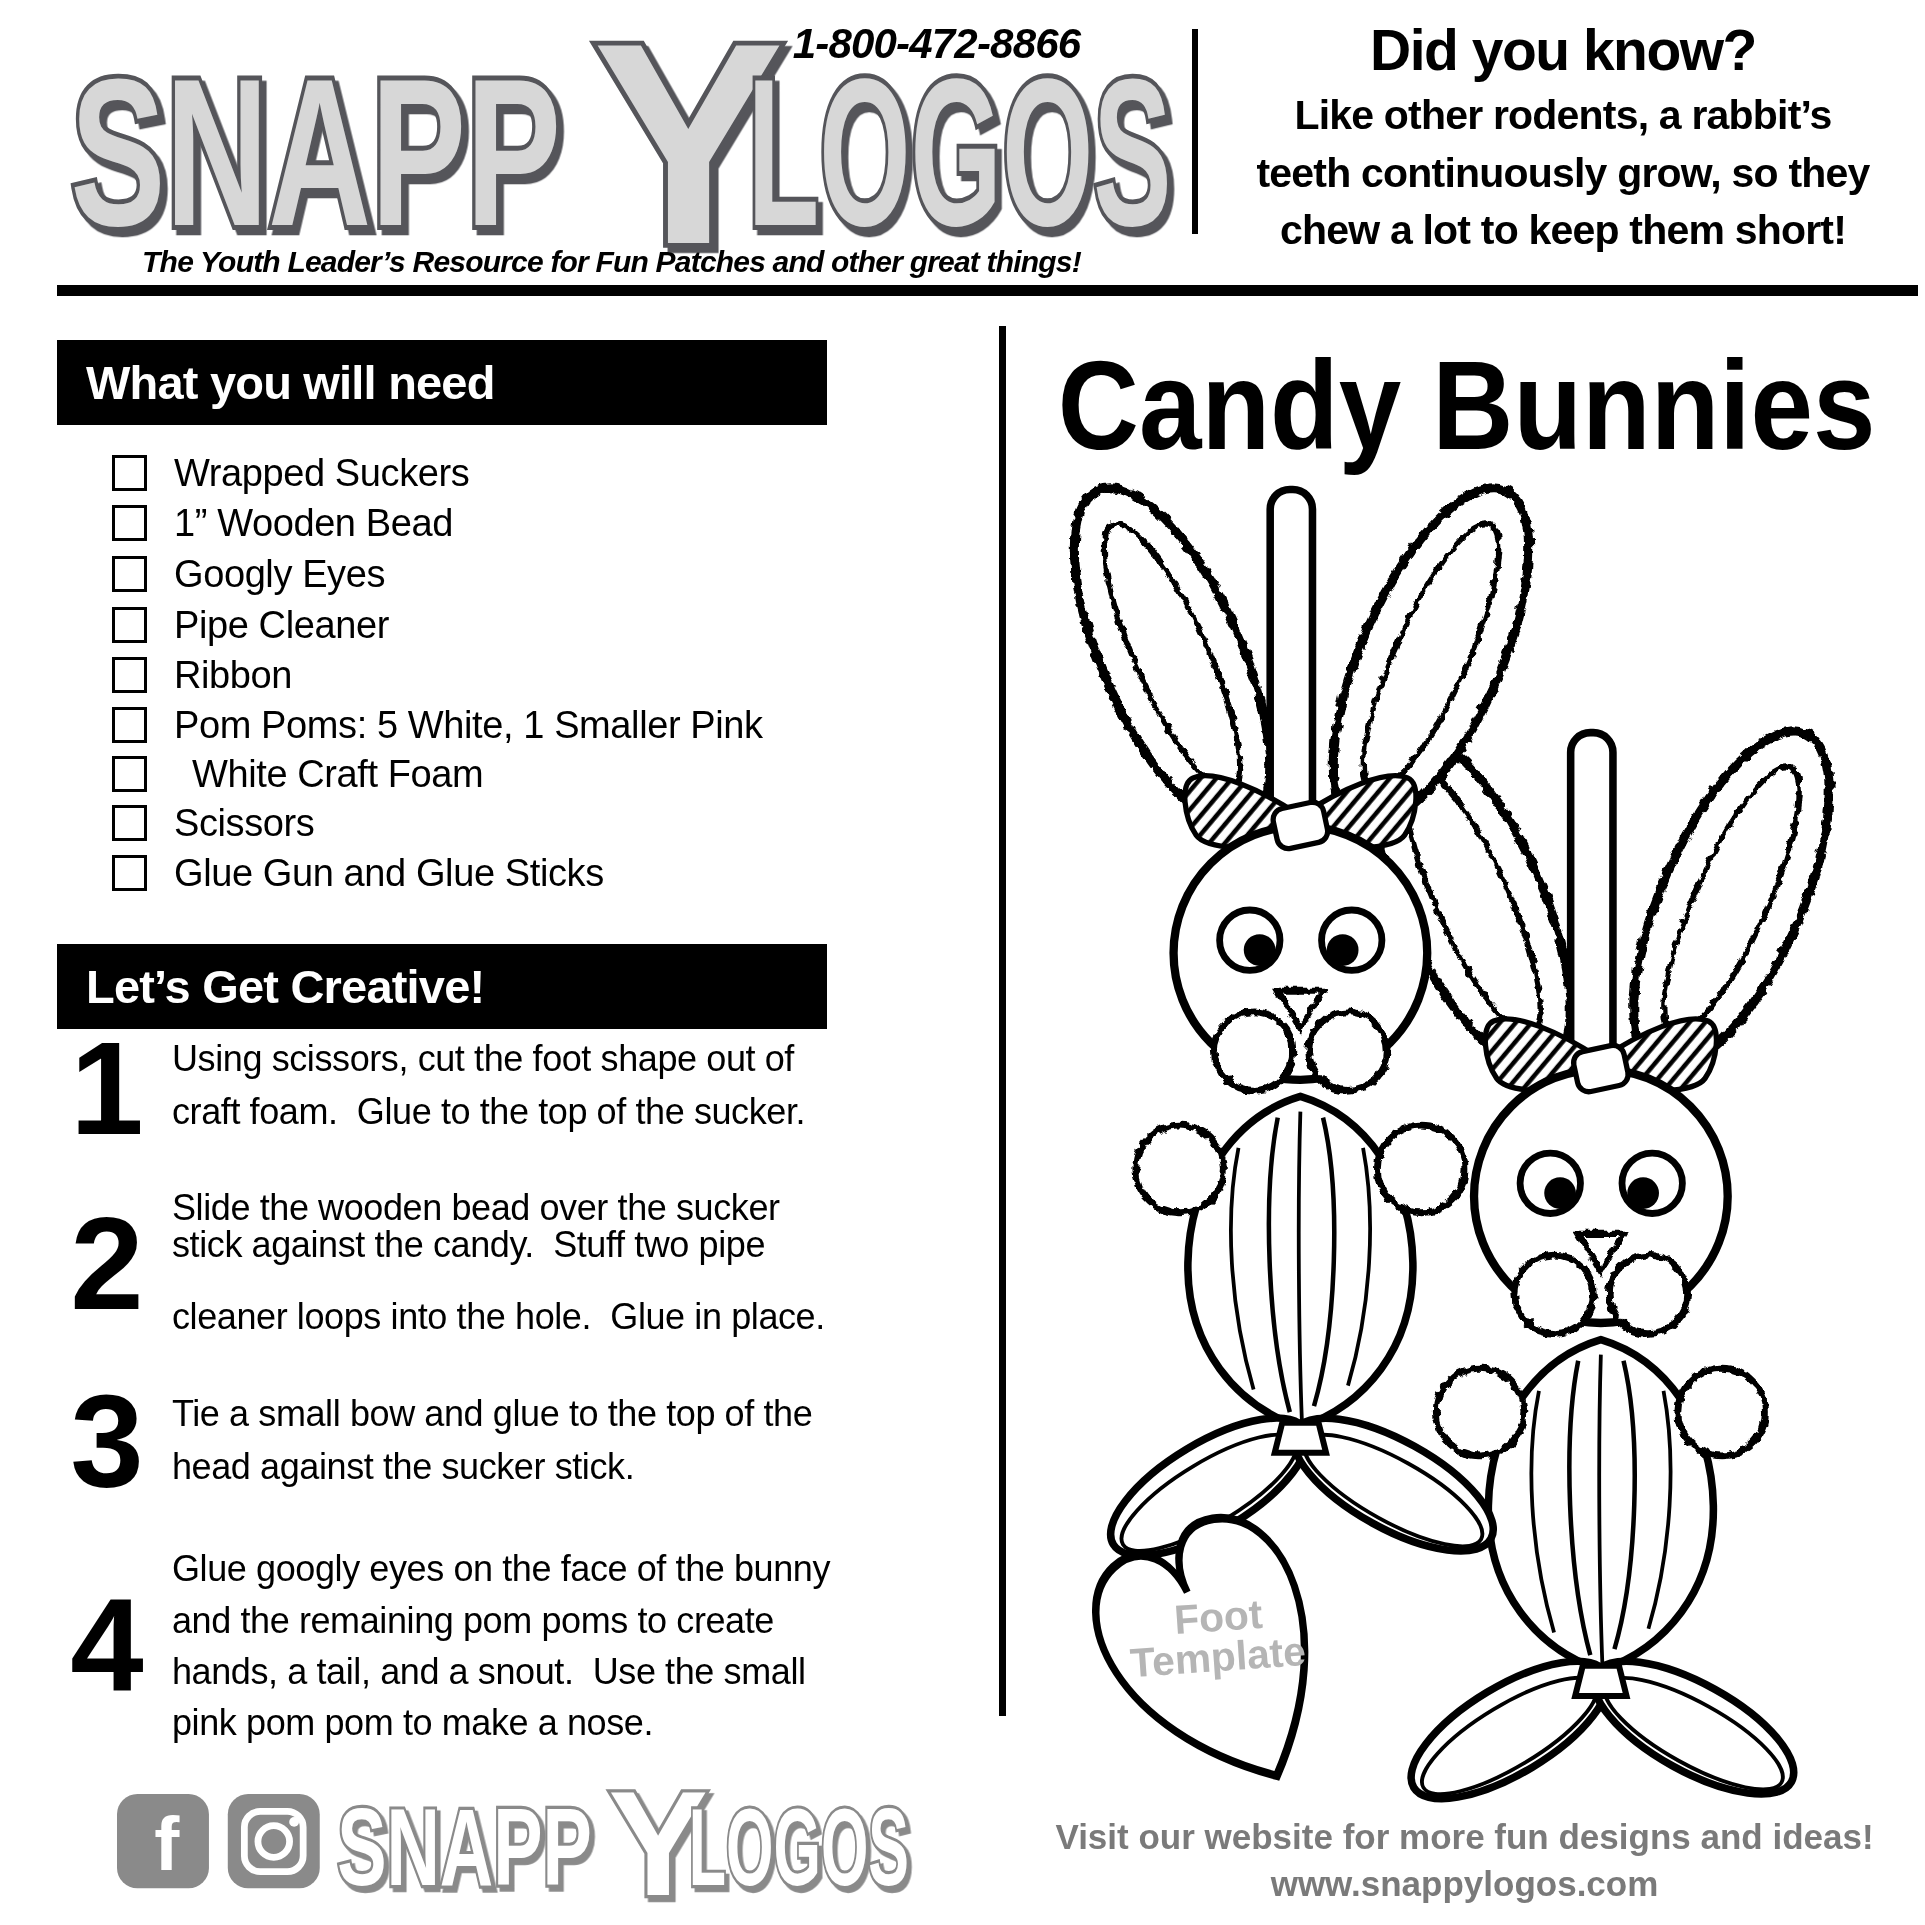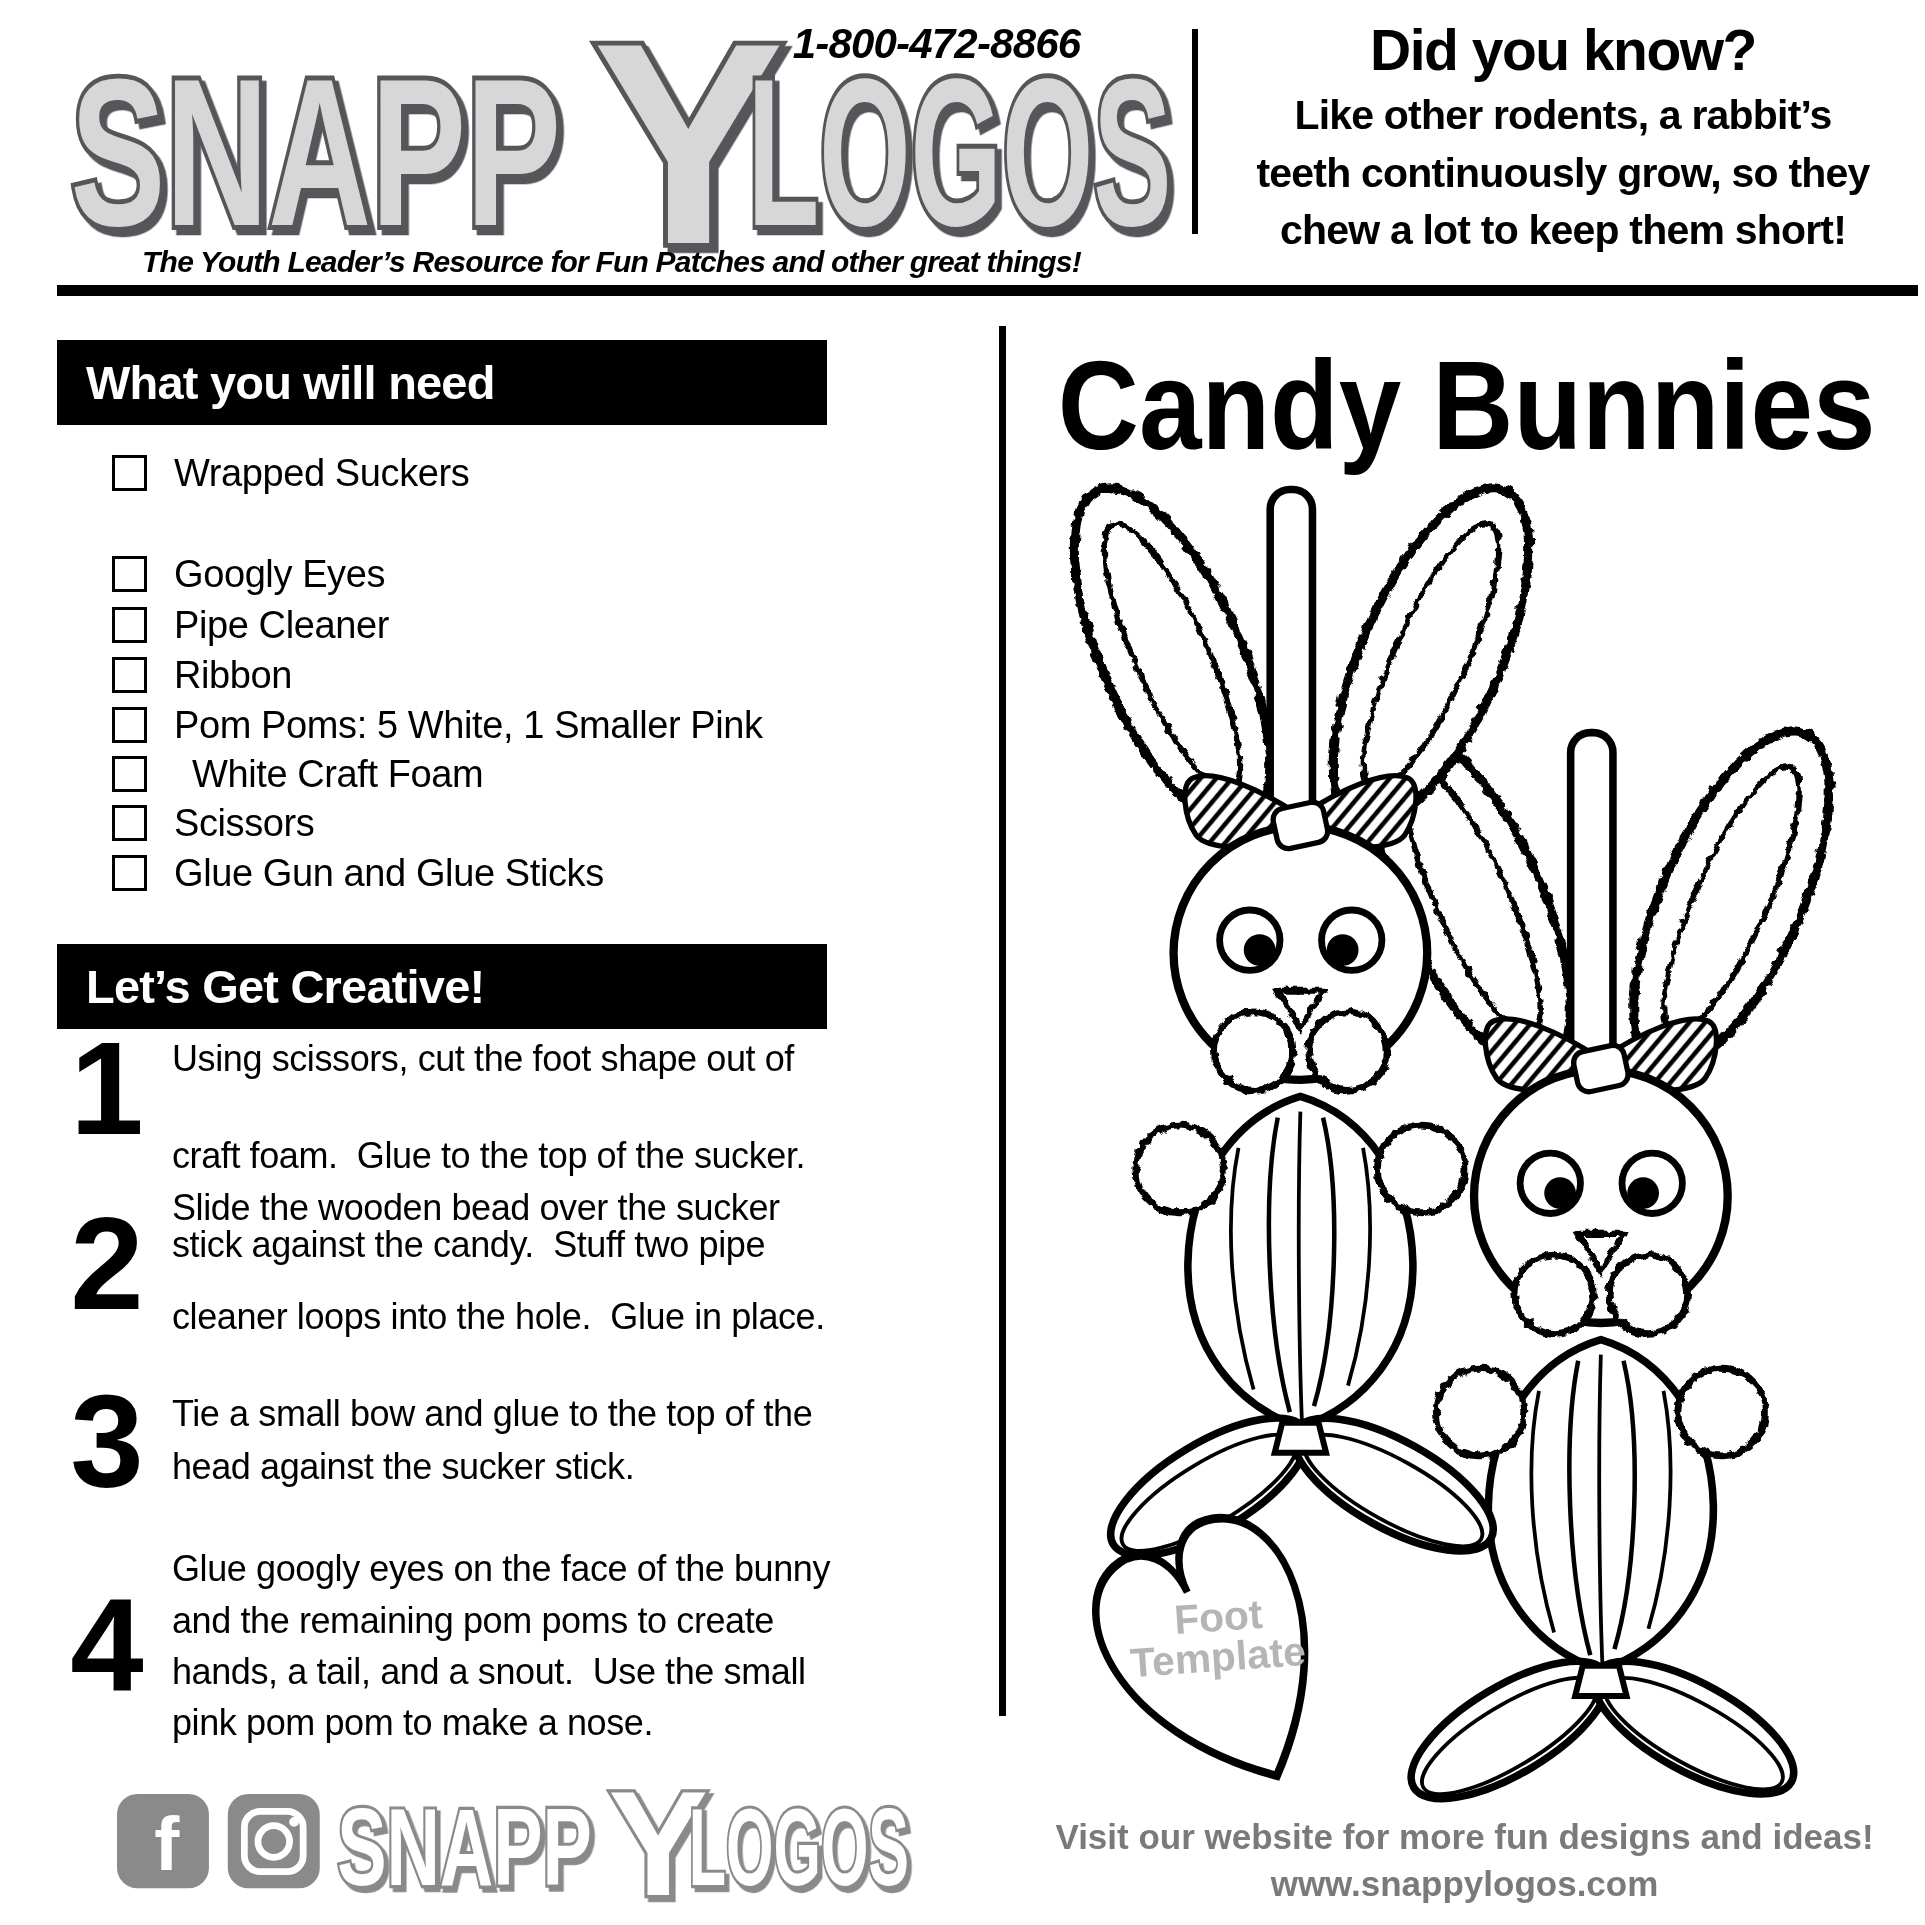--- a/index.html
+++ b/index.html
@@ -58,20 +58,24 @@
   <div class="abs top-rule"></div>
 
   <div class="abs banner" style="top:340px;">
     <span>What you will need</span>
   </div>
 
   <div class="abs check-row" style="top:451px;">
       <span class="checkbox"></span>
       <span class="check-label">Wrapped Suckers</span>
     </div>
+  <div class="abs check-row" style="top:501px;">
+      <span class="checkbox"></span>
+      <span class="check-label">1” Wooden Bead</span>
+    </div>
   <div class="abs check-row" style="top:552px;">
       <span class="checkbox"></span>
       <span class="check-label">Googly Eyes</span>
     </div>
   <div class="abs check-row" style="top:603px;">
       <span class="checkbox"></span>
       <span class="check-label">Pipe Cleaner</span>
     </div>
   <div class="abs check-row" style="top:653px;">
       <span class="checkbox"></span>
@@ -93,21 +97,21 @@
       <span class="checkbox"></span>
       <span class="check-label">Glue Gun and Glue Sticks</span>
     </div>
 
   <div class="abs banner" style="top:944px;">
     <span>Let’s Get Creative!</span>
   </div>
 
   <div class="abs step-num" style="top:1023px;">1</div>
   <div class="abs step-line" style="top:1038px;">Using scissors, cut the foot shape out of</div>
-  <div class="abs step-line" style="top:1091px;margin-top:44px;">craft foam.  Glue to the top of the sucker.</div>
+  <div class="abs step-line" style="top:1091px;">craft foam.  Glue to the top of the sucker.</div>
 
   <div class="abs step-num" style="top:1198px;">2</div>
   <div class="abs step-line" style="top:1187px;">Slide the wooden bead over the sucker</div>
   <div class="abs step-line" style="top:1224px;">stick against the candy.  Stuff two pipe</div>
   <div class="abs step-line" style="top:1296px;">cleaner loops into the hole.  Glue in place.</div>
 
   <div class="abs step-num" style="top:1376px;">3</div>
   <div class="abs step-line" style="top:1393px;">Tie a small bow and glue to the top of the</div>
   <div class="abs step-line" style="top:1446px;">head against the sucker stick.</div>
 

